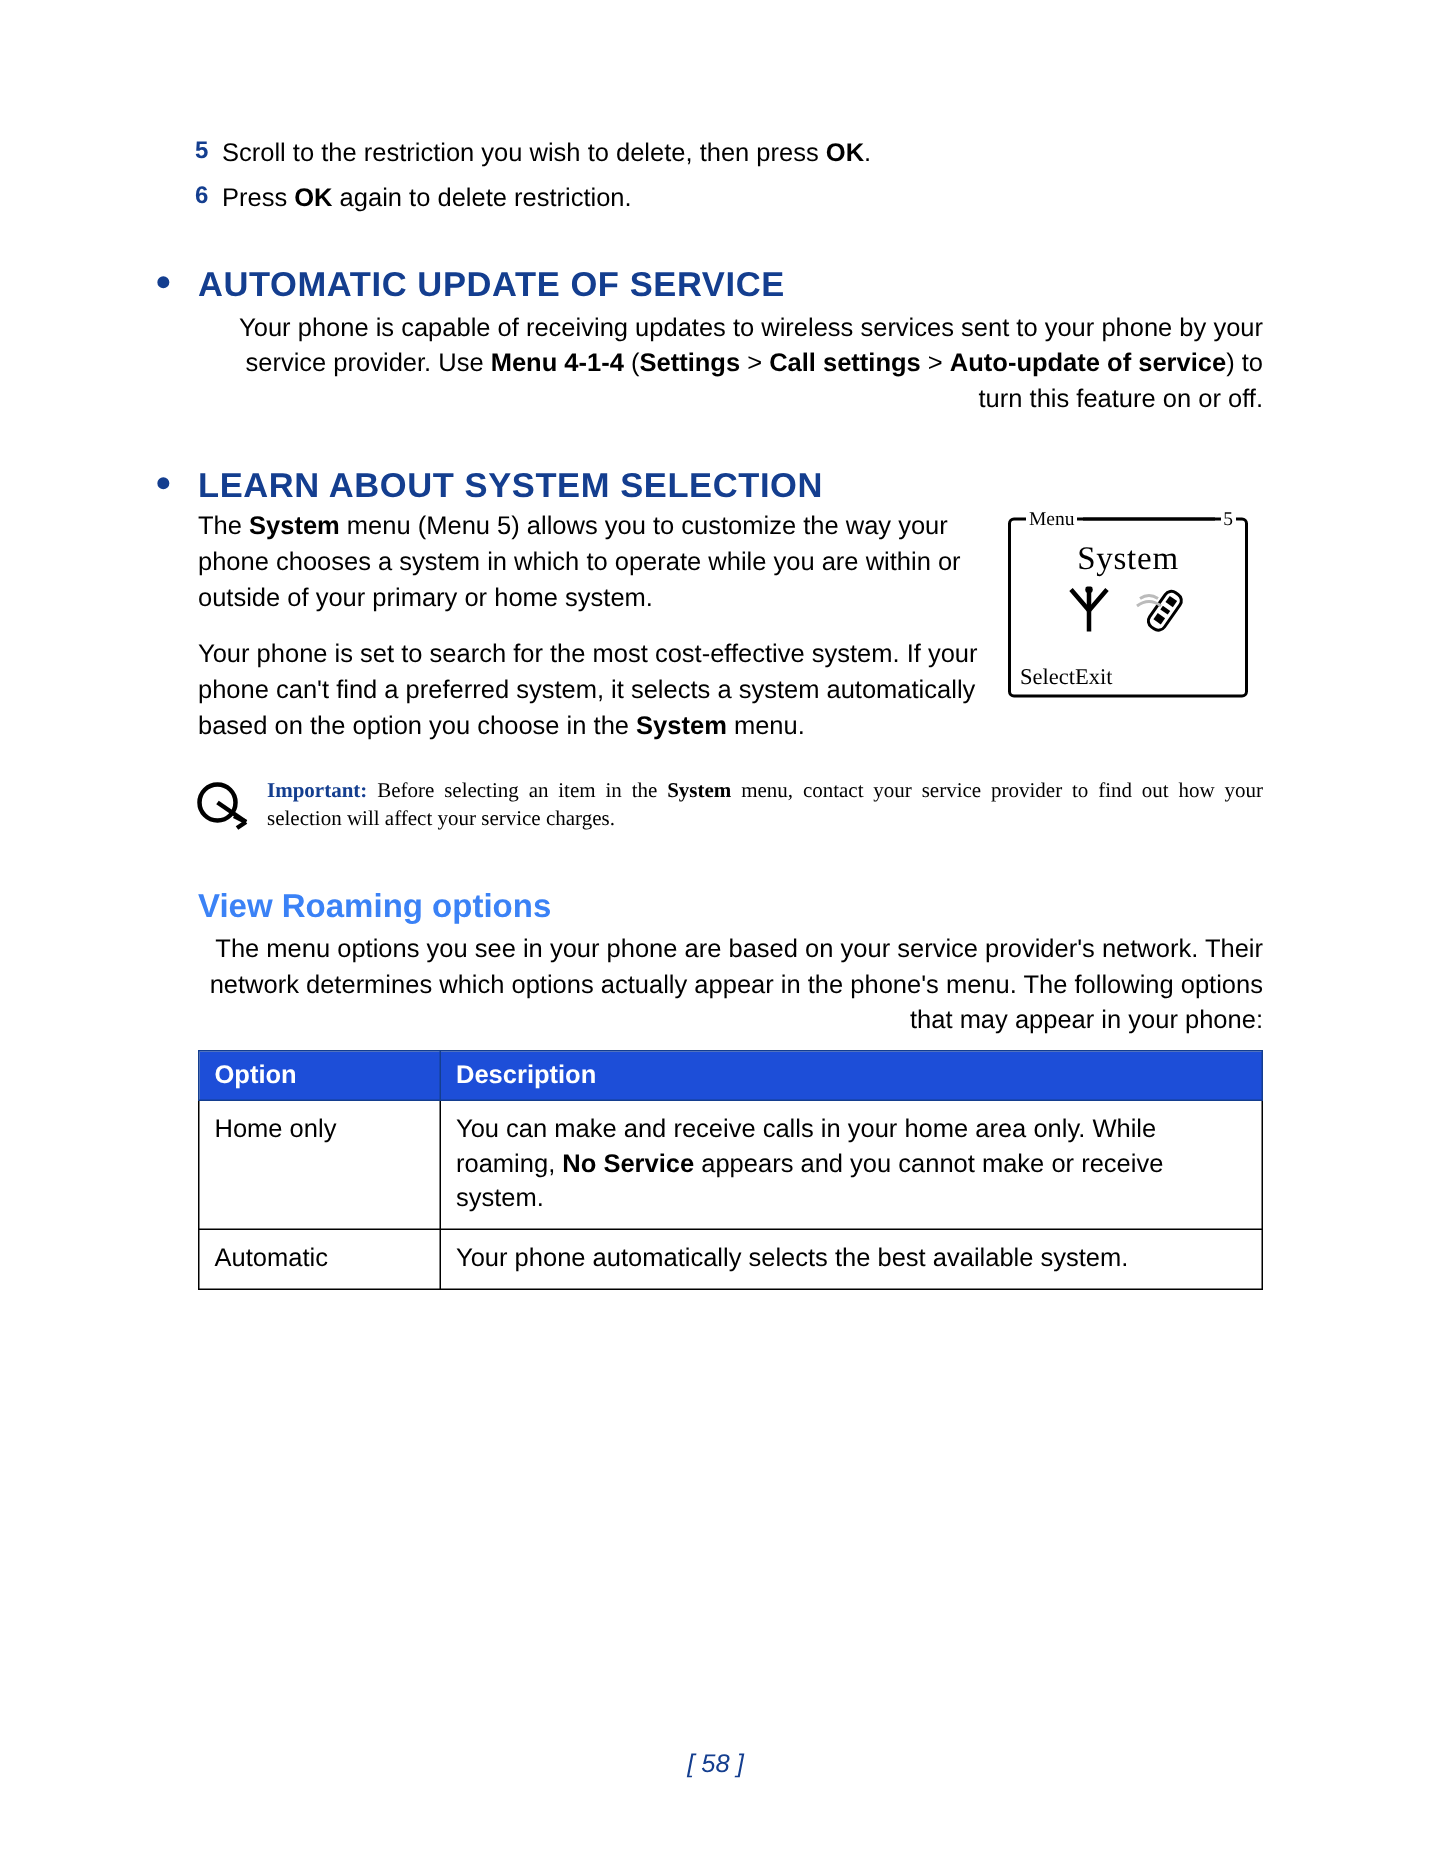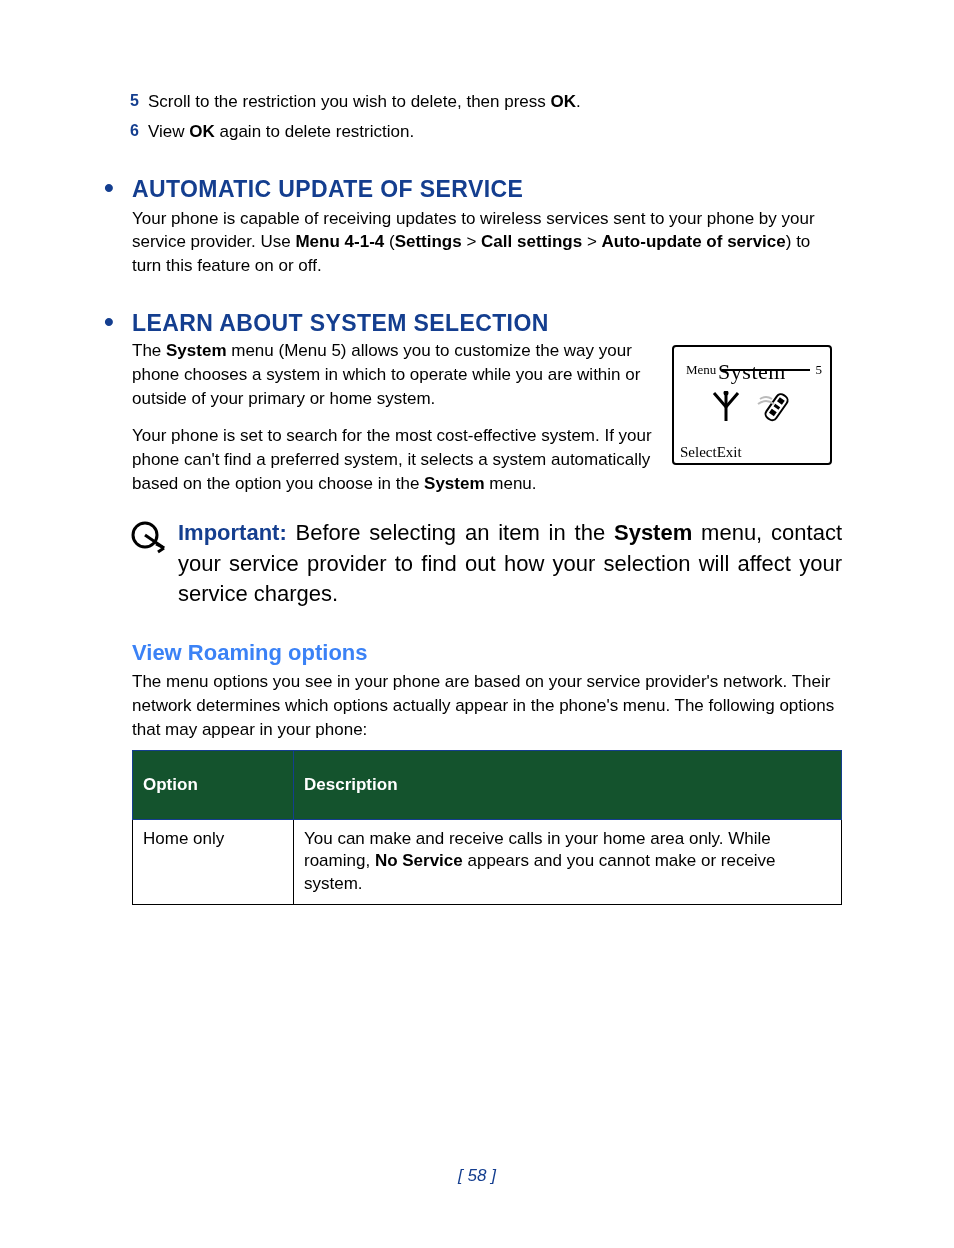--- a/index.html
+++ b/index.html
@@ -53,20 +53,21 @@
   .h1 {
     color: #143e8f;
     font-weight: 700;
     font-size: 23px;
     letter-spacing: 0.4px;
   }
   .para {
     font-size: 17px;
     line-height: 1.4;
     margin: 4px 0 8px 20px;
+    text-align: right;
   }
   .h2 {
     color: #3b82f6;
     font-weight: 700;
     font-size: 22px;
     margin: 30px 0 2px 20px;
   }
 
   
   .sys-wrap {
@@ -92,21 +93,20 @@
     margin-top: 6px;
   }
   .phone-top {
     position: absolute;
     top: -9px;
     left: 10px;
     right: 6px;
     display: flex;
     align-items: center;
     font-size: 13px;
-    margin-top: 24px;
   }
   .phone-top .rule {
     flex: 1;
     height: 2px;
     background: #000;
     margin: 0 4px;
   }
   .phone-top .lbl, .phone-top .n5 {
     background: #fff;
     padding: 0 2px;
@@ -135,37 +135,37 @@
   }
 
   
   .callout {
     display: flex;
     gap: 12px;
     margin: 8px 0 0 18px;
     align-items: flex-start;
   }
   .callout-icon { flex: 0 0 36px; margin-top: 2px; }
-  .callout-text { font-size: 22px; line-height: 1.4; text-align: justify; }
+  .callout-text { font-size: 14px; line-height: 1.4; text-align: justify; font-family: Liberation Serif, serif; }
   .imp { color: #143e8f; font-weight: 700; }
 
   
   table.opts {
     border-collapse: collapse;
     width: calc(100% - 20px);
     margin-left: 20px;
     margin-top: 6px;
     font-size: 17px;
   }
   table.opts th {
-    background: #14532d;
+    background: #1d4ed8;
     color: #fff;
     text-align: left;
     font-weight: 700;
-    padding: 24px 10px;
+    padding: 6px 10px;
     border: 1px solid #143e8f;
   }
   table.opts th:first-child { width: 140px; }
   table.opts td {
     border: 1px solid #000;
     padding: 8px 10px;
     vertical-align: top;
     line-height: 1.35;
   }
   table.opts td:first-child { font-weight: 400; }
@@ -190,21 +190,21 @@
 
   <div class="num-step">
     <span class="step-num">5</span>
     <span class="step-body">
       <span>Scroll to the restriction you wish to delete, then press </span><b>OK</b><span>.</span>
     </span>
   </div>
   <div class="num-step">
     <span class="step-num">6</span>
     <span class="step-body">
-      <span>View </span><b>OK</b><span> again to delete restriction.</span>
+      <span>Press </span><b>OK</b><span> again to delete restriction.</span>
     </span>
   </div>
 
   <div class="h1row">
     <span class="bullet">•</span>
     <span class="h1">AUTOMATIC UPDATE OF SERVICE</span>
   </div>
   <div class="para">
     <span>Your phone is capable of receiving updates to wireless services sent to your phone by your service provider. Use </span><b>Menu 4-1-4</b><span> (</span><b>Settings</b><span> &gt; </span><b>Call settings</b><span> &gt; </span><b>Auto-update of service</b><span>)</span><span> to turn this feature on or off.</span>
   </div>
@@ -278,17 +278,23 @@
         <tr>
       <th>Option</th>
       <th>Description</th>
     </tr>
     <tr>
       <td>Home only</td>
       <td>
         <span>You can make and receive calls in your home area only. While roaming, </span><b>No Service</b><span> appears and you cannot make or receive system.</span>
       </td>
     </tr>
+    <tr>
+      <td>Automatic</td>
+      <td>
+        <span>Your phone automatically selects the best available system.</span><b></b><span></span>
+      </td>
+    </tr>
   </tbody>
     </table>
 
   <div class="pagenum">[ 58 ]</div>
 </div>
 
 </body></html>

